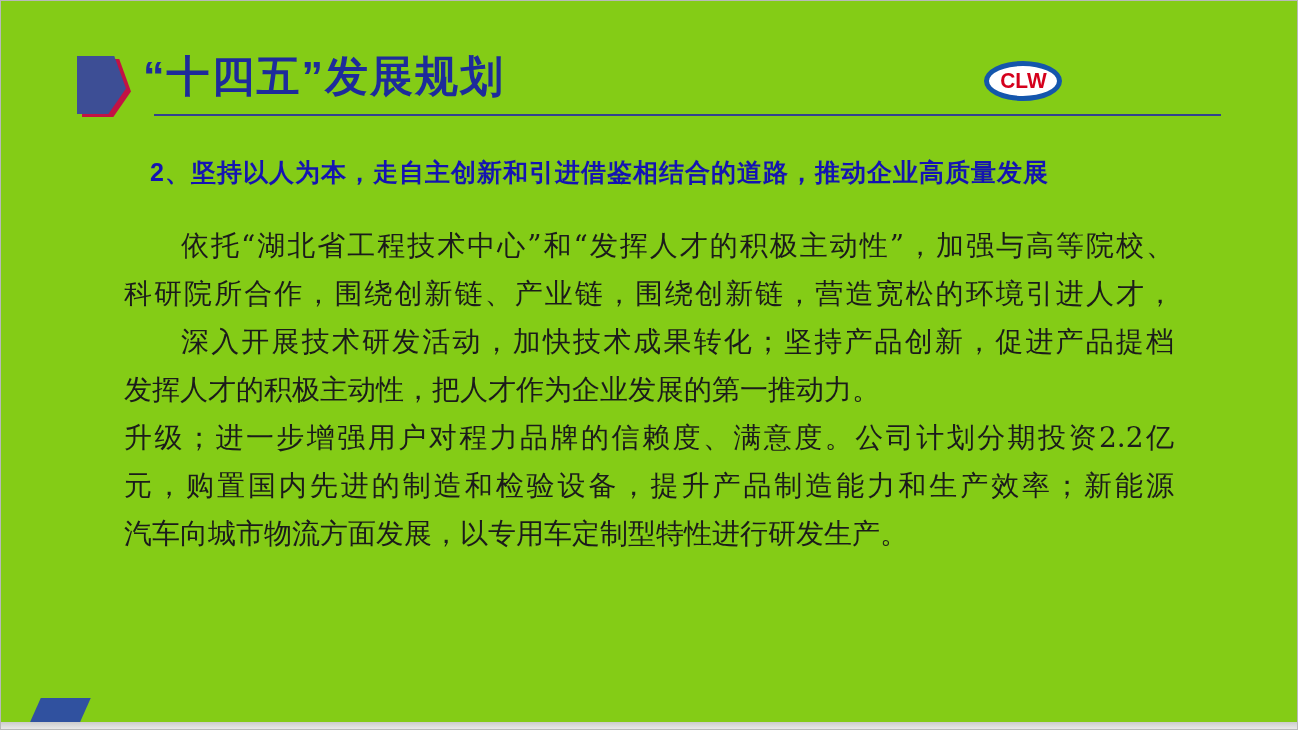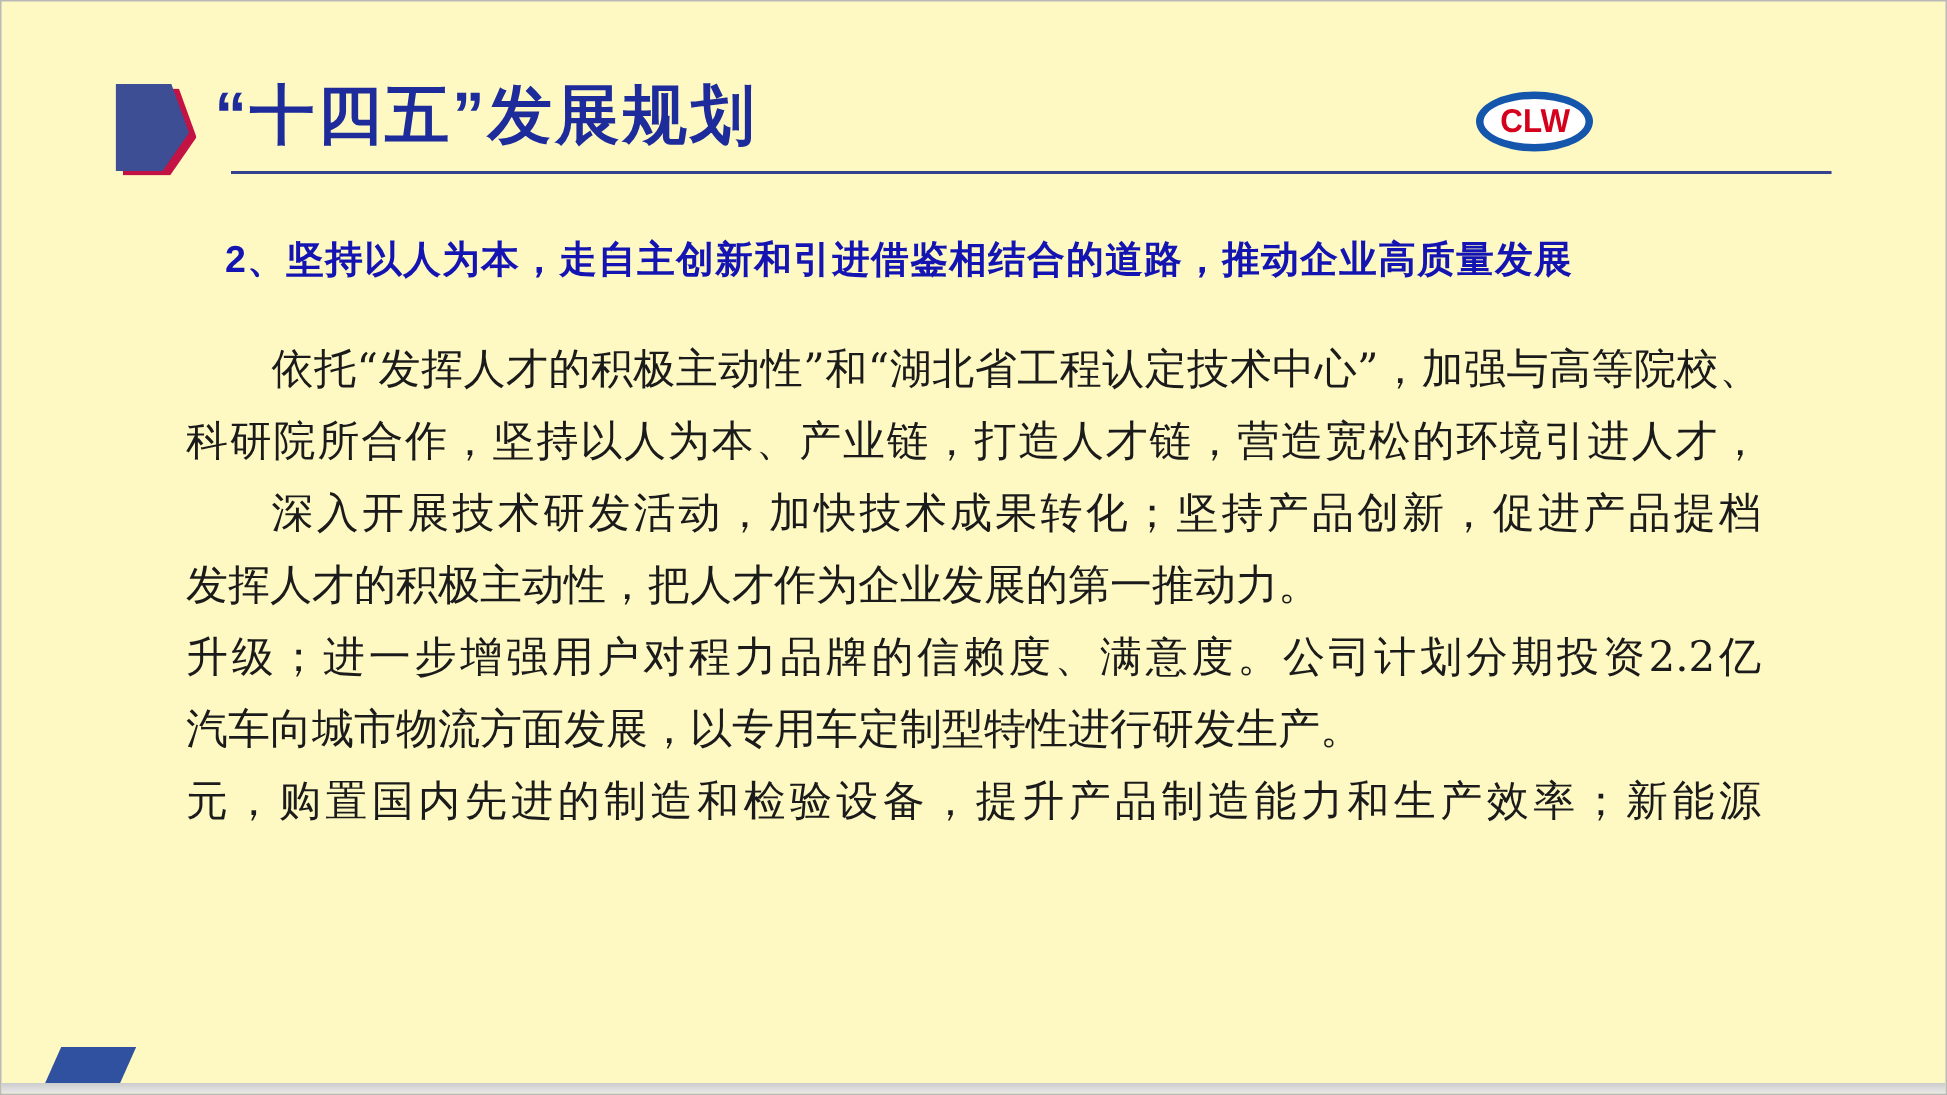--- a/index.html
+++ b/index.html
@@ -1,20 +1,20 @@
 <!DOCTYPE html>
 <html><head>
 <meta charset="utf-8">
 <style>
   html, body { margin: 0; padding: 0; background: #ffffff; }
   .slide {
     position: relative;
     width: 1296px;
     height: 728px;
-    background: #fef9c3;
+    background: #84cc16;
     border: 1px solid #b9b9b9;
     overflow: hidden;
     font-family: "Liberation Sans", sans-serif;
   }
 
   
   .deco {
     position: absolute;
     width: 49px;
     height: 58px;
@@ -131,25 +131,25 @@
     <span class="logo-ellipse">
       <span class="logo-abbr">CLW</span>
     </span>
   </div>
 
   <div class="rule"></div>
 
   <h2 class="subtitle">2、坚持以人为本，走自主创新和引进借鉴相结合的道路，推动企业高质量发展</h2>
 
   <div class="body-text">
-    <p class="bline first">依托“发挥人才的积极主动性”和“湖北省工程认定技术中心”，加强与高等院校、</p>
-    <p class="bline">科研院所合作，坚持以人为本、产业链，打造人才链，营造宽松的环境引进人才，</p>
+    <p class="bline first">依托“湖北省工程技术中心”和“发挥人才的积极主动性”，加强与高等院校、</p>
+    <p class="bline">科研院所合作，围绕创新链、产业链，围绕创新链，营造宽松的环境引进人才，</p>
     <p class="bline first">深入开展技术研发活动，加快技术成果转化；坚持产品创新，促进产品提档</p>
     <p class="bline last">发挥人才的积极主动性，把人才作为企业发展的第一推动力。</p>
     <p class="bline">升级；进一步增强用户对程力品牌的信赖度、满意度。公司计划分期投资2.2亿</p>
+    <p class="bline">元，购置国内先进的制造和检验设备，提升产品制造能力和生产效率；新能源</p>
     <p class="bline last">汽车向城市物流方面发展，以专用车定制型特性进行研发生产。</p>
-    <p class="bline">元，购置国内先进的制造和检验设备，提升产品制造能力和生产效率；新能源</p>
   </div>
 
   <div class="corner-shape"></div>
   <div class="bottom-shadow"></div>
 
 </div>
 
 </body></html>

